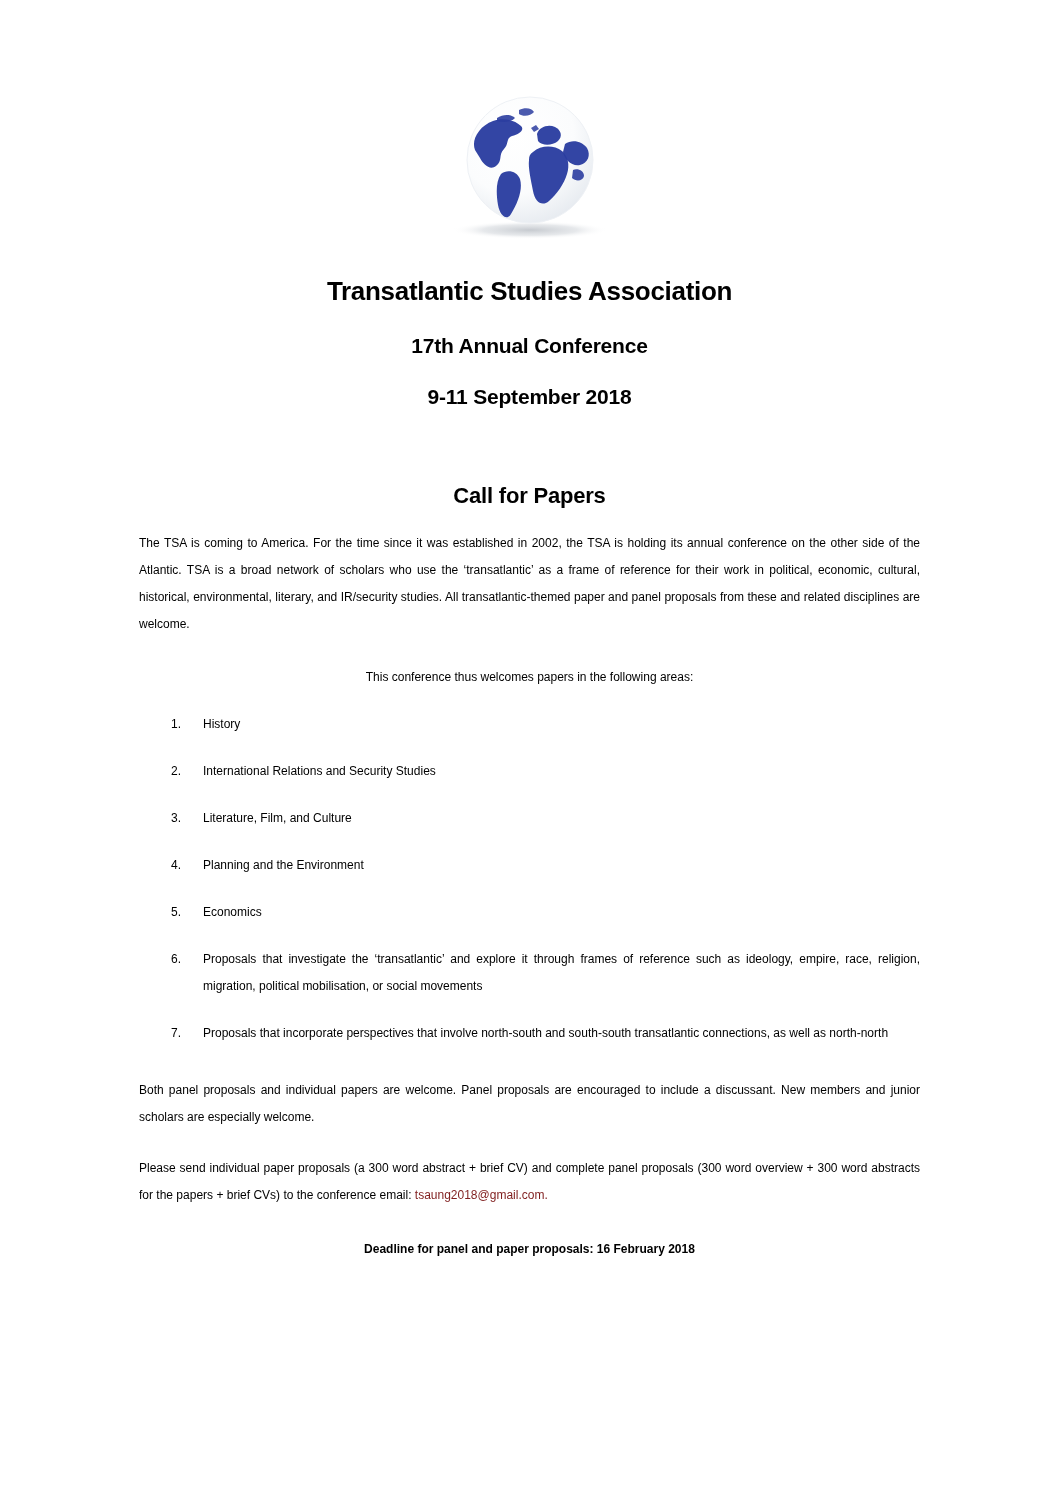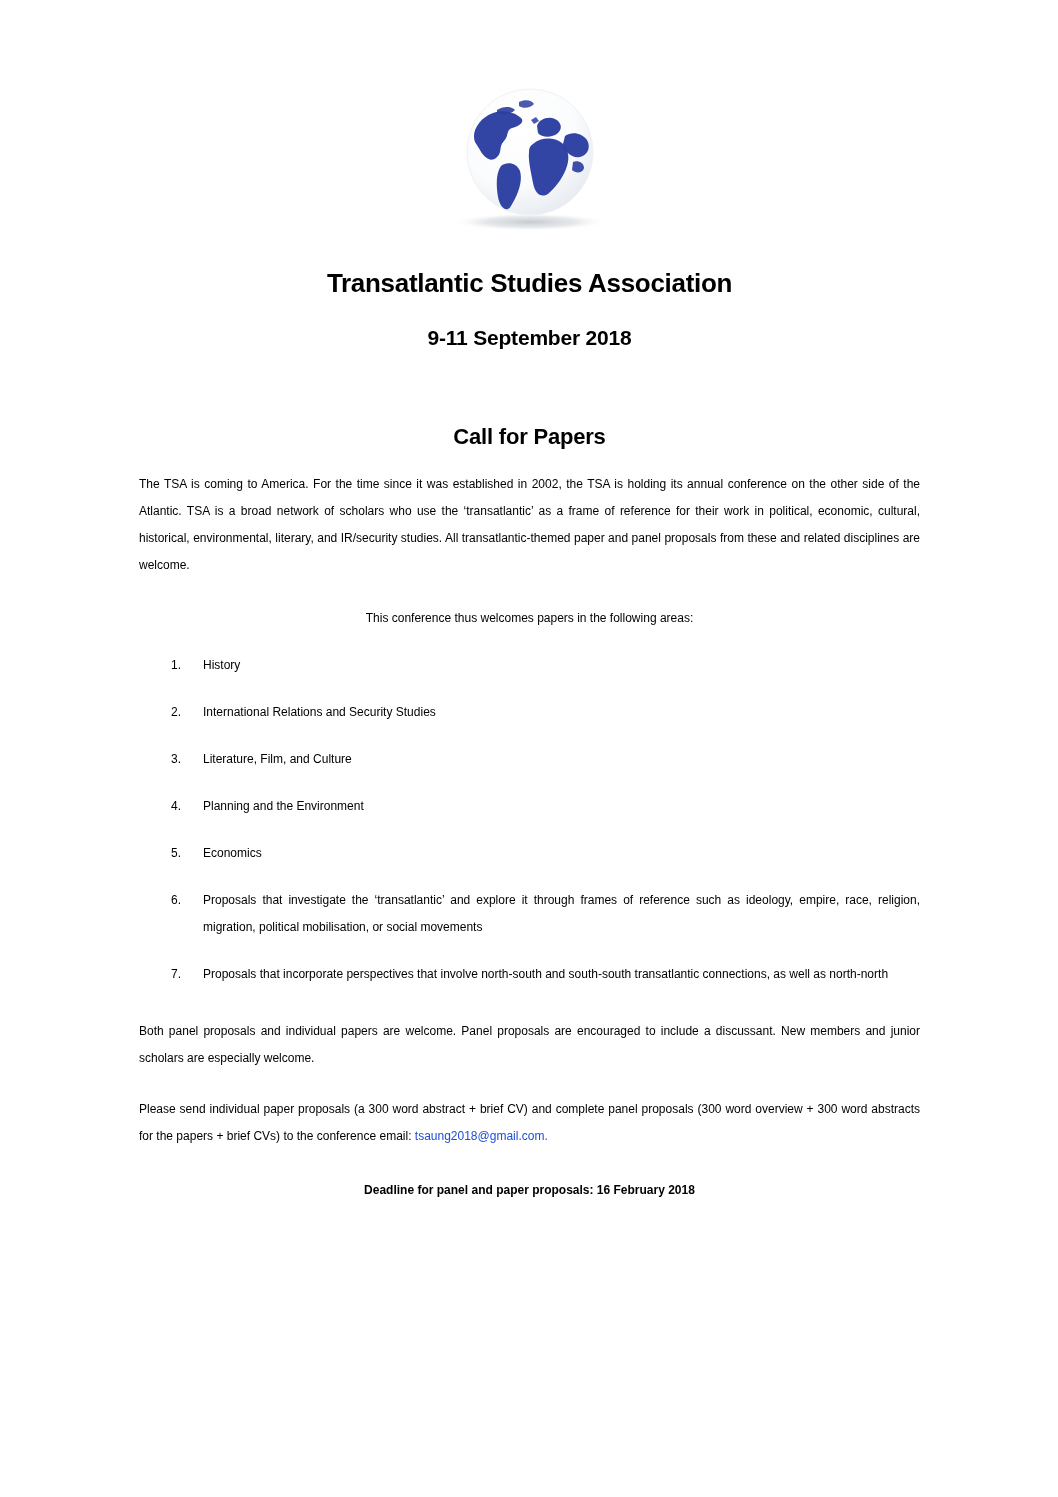--- a/index.html
+++ b/index.html
@@ -6,21 +6,21 @@
   html, body { background: #ffffff; }
   body {
     font-family: "Liberation Sans", "DejaVu Sans", sans-serif;
     color: #000000;
   }
   .page {
     width: 1036px;
     min-height: 1497px;
     margin: 0 auto;
     background: #ffffff;
-    padding: 0 127px 60px 128px;
+    padding: 8px 127px 60px 128px;
   }
   .logo-wrap {
     padding-top: 86px;
     text-align: center;
   }
   .logo-wrap svg { display: inline-block; }
   h1.title {
     margin-top: 28px;
     text-align: center;
     font-size: 26px;
@@ -65,21 +65,21 @@
     flex: 0 0 32px;
     font-weight: normal;
   }
   .area-text {
     flex: 1 1 auto;
     text-align: justify;
   }
   .para-both { margin-top: 30px; }
   .para-send { margin-top: 24px; }
   .email-link {
-    color: #1d4ed8;
+    color: #7f1d1d;
     text-decoration: none;
     cursor: pointer;
   }
   .deadline {
     margin-top: 27px;
     font-weight: bold;
     text-align: center;
   }
 </style>
 </head>
@@ -129,20 +129,21 @@
         <path d="M120,50 C127,45 137,47 142,54 C146,61 143,69 135,71 C127,73 119,65 118,58 Z" opacity="0.96"></path>
         <path d="M128,76 C133,74 139,77 139,82 C138,87 131,88 127,84 Z" opacity="0.9"></path>
       </g>
 
       <circle cx="85" cy="66" r="63" fill="none" stroke="#eef1f5" stroke-width="1"></circle>
     </svg>
   </div>
 
   <h1 class="title">Transatlantic Studies Association</h1>
 
+  <div class="subtitle">17th Annual Conference</div>
 
 
   <div class="subtitle">9-11 September 2018</div>
 
   <div class="cfp-heading">Call for Papers</div>
 
   <p class="body-text para">The TSA is coming to America. For the time since it was established in 2002, the TSA is holding its annual conference on the other side of the Atlantic. TSA is a broad network of scholars who use the ‘transatlantic’ as a frame of reference for their work in political, economic, cultural, historical, environmental, literary, and IR/security studies. All transatlantic-themed paper and panel proposals from these and related disciplines are welcome.</p>
 
   <p class="body-text list-intro">This conference thus welcomes papers in the following areas:</p>
 

